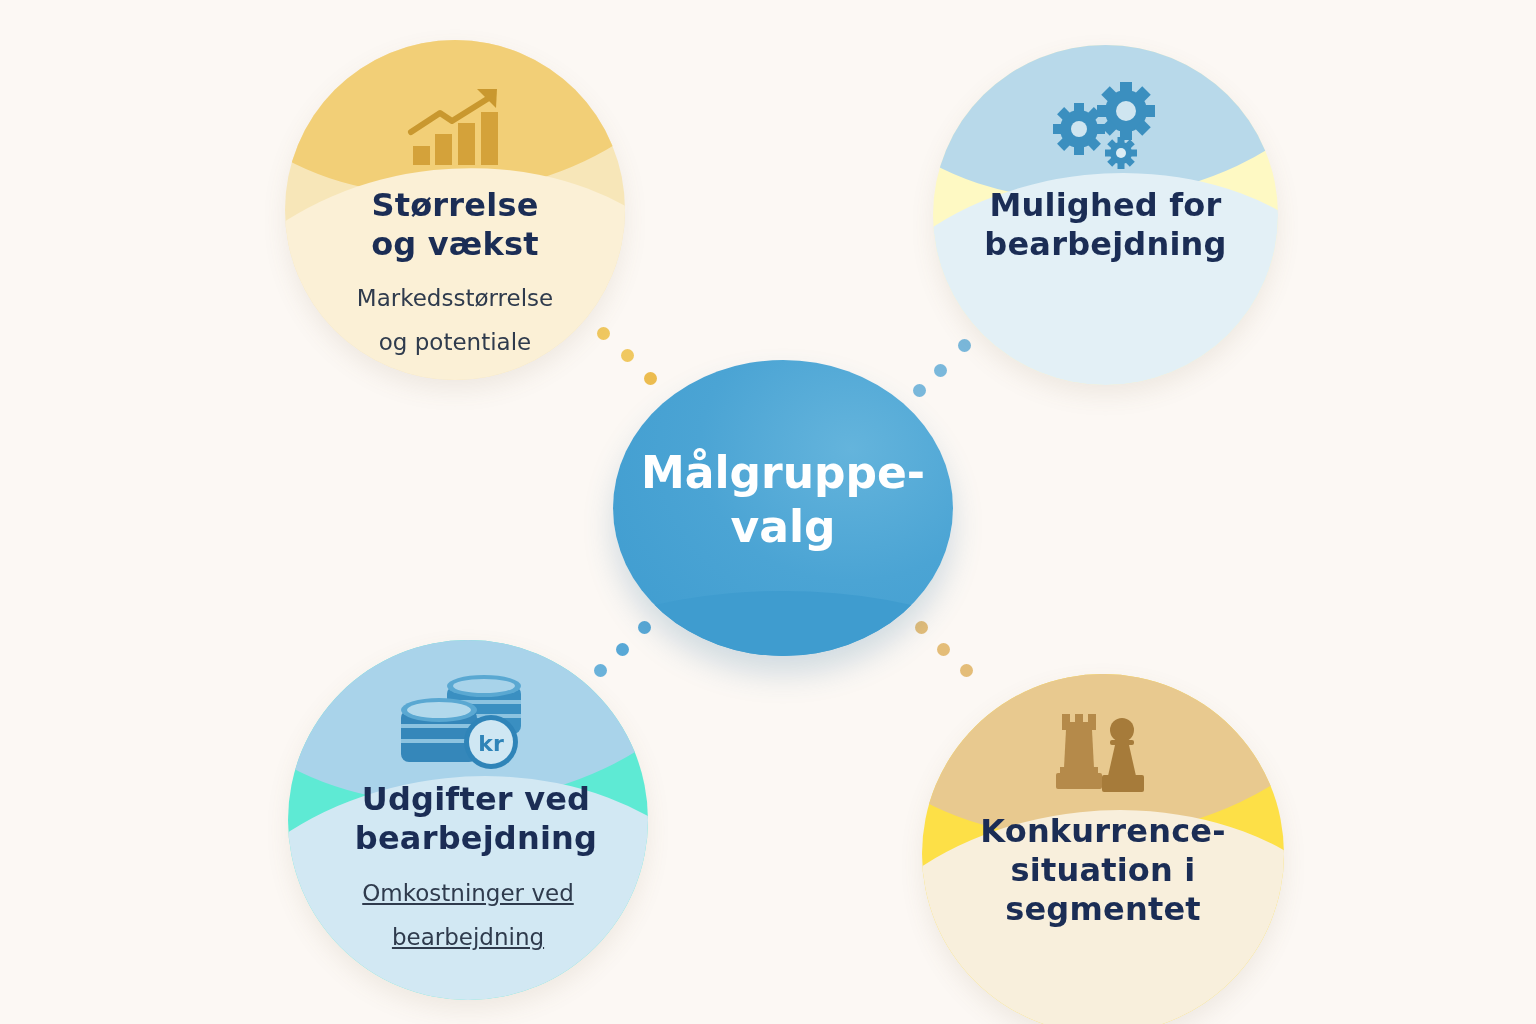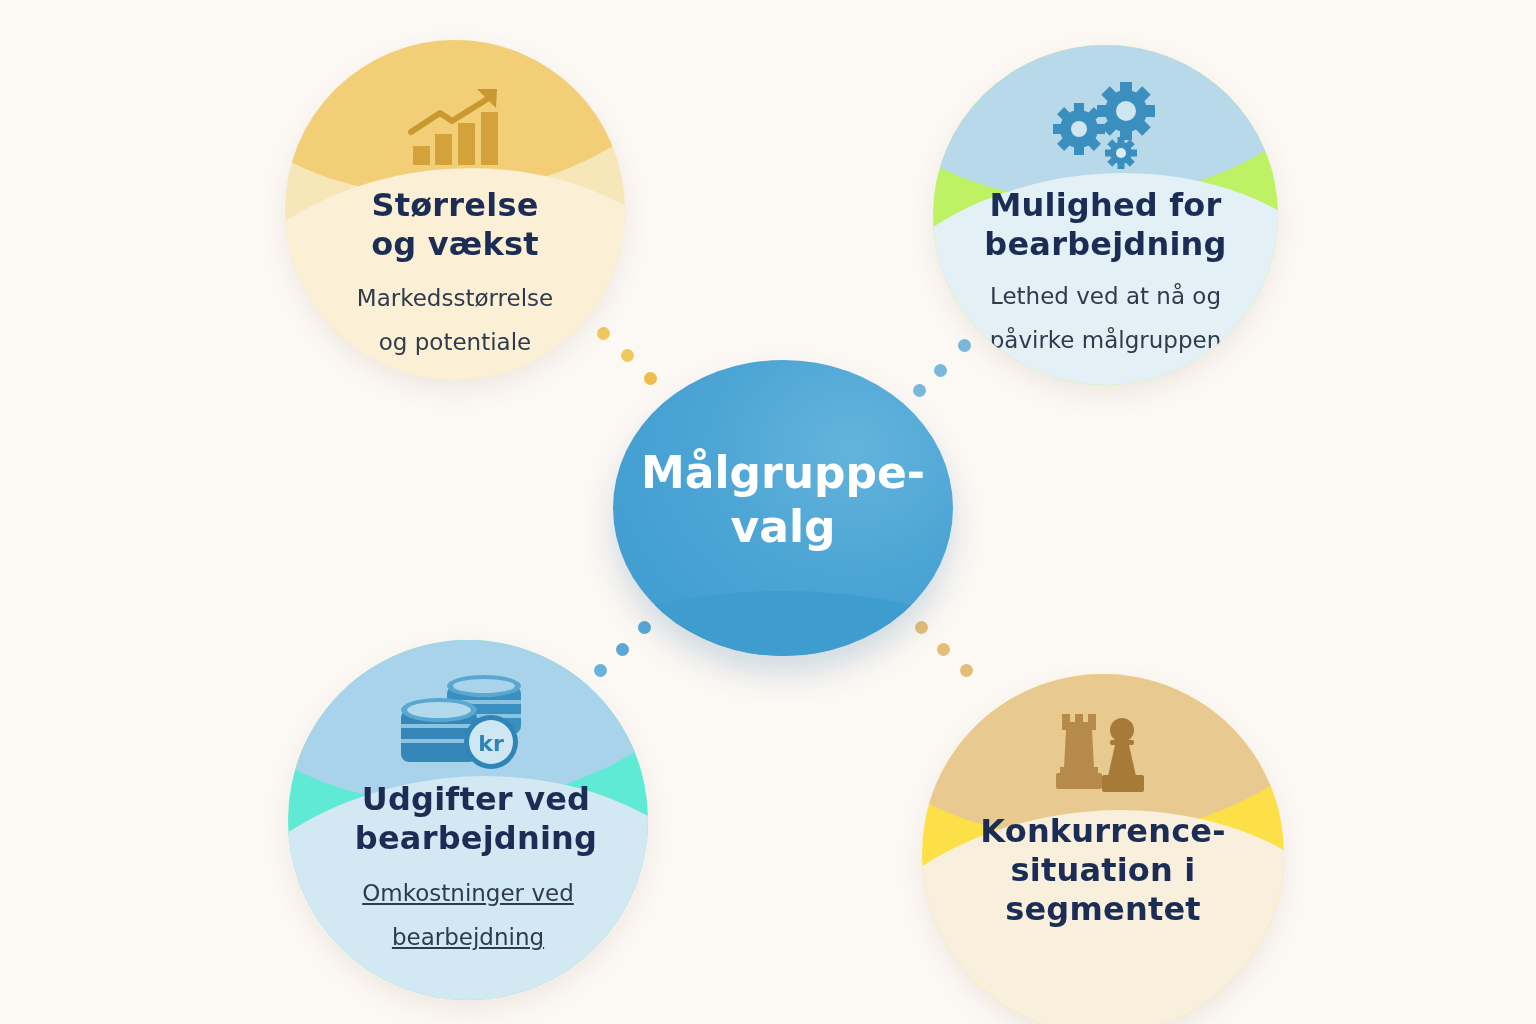--- a/index.html
+++ b/index.html
@@ -38,21 +38,21 @@
   }
 
   
   #node-size { left: 285px; top: 40px; width: 340px; height: 340px;
     background: #f7e6b8; }
   #node-size .wave.a { top: -75%; background: #f2cf77; transform: rotate(-8deg); }
   #node-size .wave.b { top: 38%; background: #fbf0d6; transform: rotate(-6deg); }
 
   
   #node-reach { left: 933px; top: 45px; width: 345px; height: 340px;
-    background: #bef264; }
+    background: #fef9c3; }
   #node-reach .wave.a { top: -75%; background: #b8d9ea; transform: rotate(-8deg); }
   #node-reach .wave.b { top: 38%; background: #e3f0f6; transform: rotate(-6deg); }
 
   
   #node-center { left: 613px; top: 360px; width: 340px; height: 296px;
     background: radial-gradient(ellipse at 70% 30%, #64b4dc 0%, #4ba4d4 45%, #3d9bcf 100%);
     box-shadow: 0 18px 30px rgba(60, 120, 160, 0.22); }
   #node-center .wave.b { top: 78%; background: #3f9ccf; height: 80%; }
   #node-center .center-title {
     position: absolute; left: 0; right: 0; top: 86px;
@@ -164,22 +164,20 @@
               <rect x="-3.5" y="-16" width="7" height="7" transform="rotate(135)"></rect>
               <rect x="-3.5" y="-16" width="7" height="7" transform="rotate(225)"></rect>
               <rect x="-3.5" y="-16" width="7" height="7" transform="rotate(315)"></rect>
               <circle r="5" fill="#dbedf5"></circle>
             </g>
           </g>
         </svg>
       </div>
       <div class="title" style="top:141px;">Mulighed for
 bearbejdning</div>
-      <div class="subtitle" style="top:229px;">Lethed ved at nå og
-påvirke målgruppen</div>
     </div>
   </div>
 
   <div class="node" id="node-center">
     <div class="wave b"></div>
     <div class="center-title">Målgruppe-
 valg</div>
   </div>
 
   <div class="node" id="node-cost">

